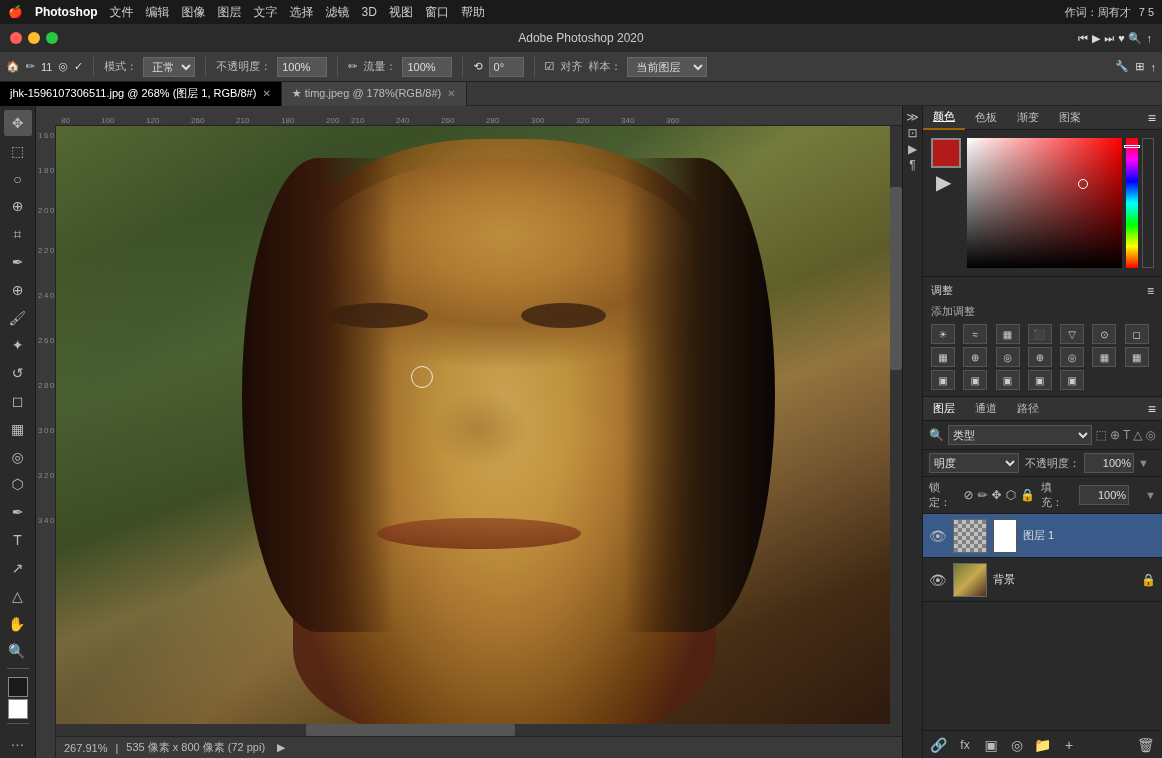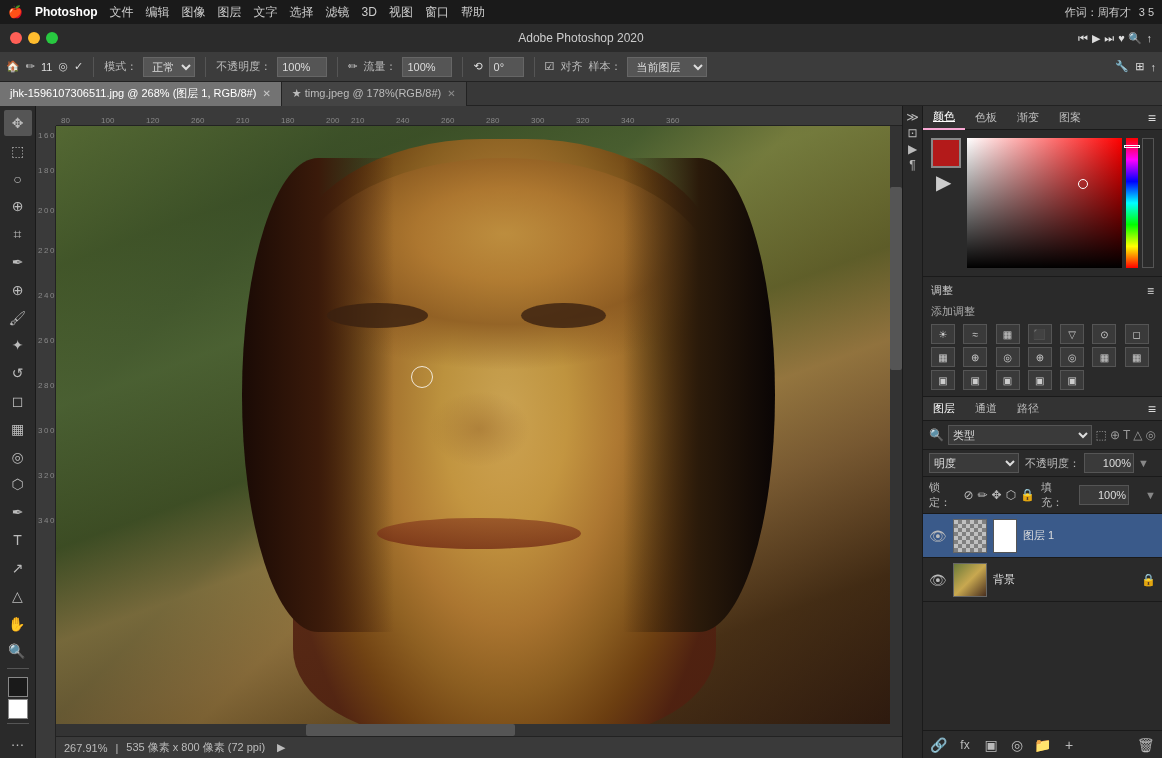--- a/index.html
+++ b/index.html
@@ -72,21 +72,21 @@
       padding: 0 10px;
       display: flex;
       align-items: center;
       gap: 6px;
       font-size: 11px;
       color: #bbb;
       cursor: pointer;
       border-right: 1px solid #222;
       background: #444;
     }
-    .tab.active { background: #737373; color: #fff; }
+    .tab.active { background: #000000; color: #fff; }
     .tab .close-x { opacity: 0.6; font-size: 10px; }
 
     
     .main-layout {
       display: flex;
       height: calc(758px - 24px - 28px - 30px - 24px);
     }
 
     
     .left-toolbar {
@@ -230,21 +230,21 @@
     }
     .panel-tab {
       padding: 0 10px;
       height: 24px;
       display: flex;
       align-items: center;
       font-size: 11px;
       color: #bbb;
       cursor: pointer;
     }
-    .panel-tab.active { color: #fff; border-bottom: 2px solid #f9a8d4; text-decoration: underline; }
+    .panel-tab.active { color: #fff; border-bottom: 2px solid #a16207; text-decoration: underline; }
     .panel-tab-right { margin-left: auto; padding: 0 6px; font-size: 14px; cursor: pointer; }
 
     .color-picker-area {
       display: flex;
       padding: 8px;
       gap: 6px;
     }
     .color-swatch-box {
       width: 30px;
       height: 30px;
@@ -487,21 +487,21 @@
   <span class="menu-item">图层</span>
   <span class="menu-item">文字</span>
   <span class="menu-item">选择</span>
   <span class="menu-item">滤镜</span>
   <span class="menu-item">3D</span>
   <span class="menu-item">视图</span>
   <span class="menu-item">窗口</span>
   <span class="menu-item">帮助</span>
   <div class="menu-bar-right">
     <span>作词：周有才</span>
-    <span>3 5</span>
+    <span>7 5</span>
   </div>
 </div>
 
 <div class="title-bar">
   <div class="window-controls">
     <div class="win-btn win-close"></div>
     <div class="win-btn win-min"></div>
     <div class="win-btn win-max"></div>
   </div>
   <span class="title-bar-text">Adobe Photoshop 2020</span>

